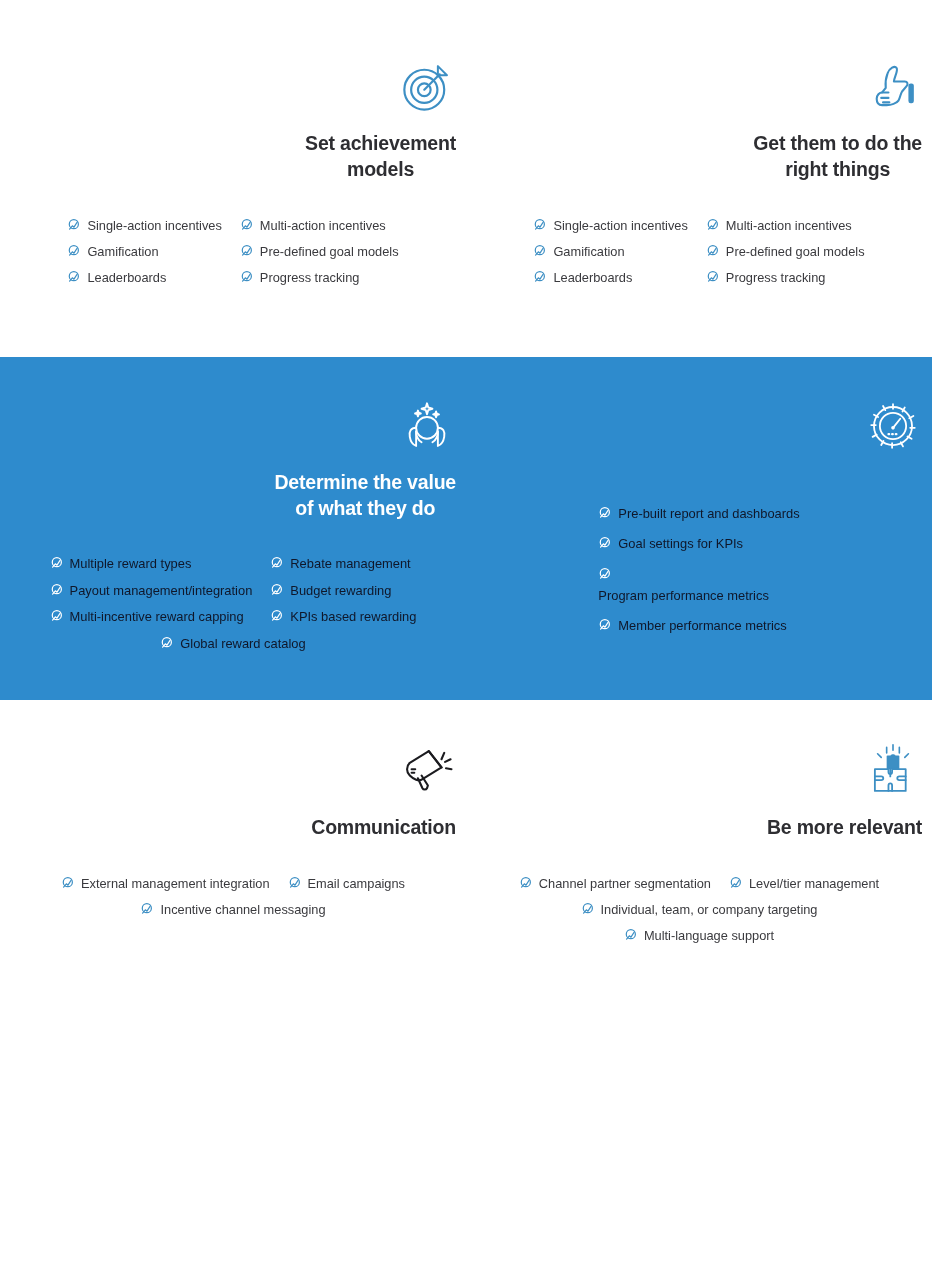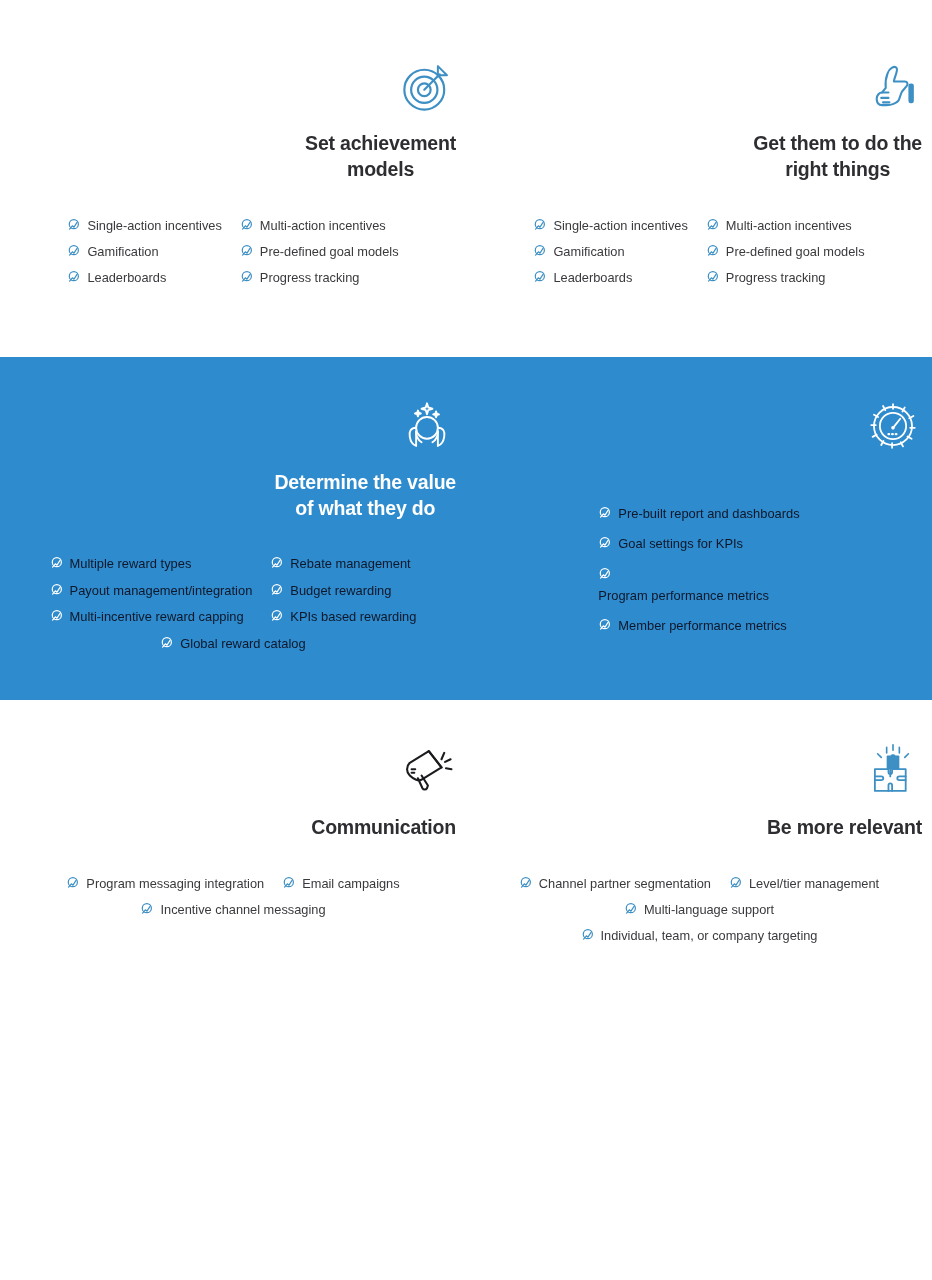--- a/index.html
+++ b/index.html
@@ -454,21 +454,21 @@
         </div>
         <div class="feat-wrap">
           <div class="feat-grid">
             <div class="feat">
               <span class="chk">
                   <svg viewBox="0 0 16 16" fill="none" stroke="#3d8fc4" stroke-width="1.5" stroke-linecap="round" stroke-linejoin="round">
                     <circle cx="8.4" cy="7.6" r="5.6"></circle>
                     <path d="M3.2 13.6 L6.6 9.6 L8.6 11.3 L12.4 5.2"></path>
                   </svg>
                 </span>
-              <span class="feat-label">Program messaging integration</span>
+              <span class="feat-label">External management integration</span>
             </div>
             <div class="feat">
               <span class="chk">
                   <svg viewBox="0 0 16 16" fill="none" stroke="#3d8fc4" stroke-width="1.5" stroke-linecap="round" stroke-linejoin="round">
                     <circle cx="8.4" cy="7.6" r="5.6"></circle>
                     <path d="M3.2 13.6 L6.6 9.6 L8.6 11.3 L12.4 5.2"></path>
                   </svg>
                 </span>
               <span class="feat-label">Email campaigns</span>
             </div>
@@ -524,32 +524,32 @@
             </div>
           </div>
           <div class="feat-center-row">
             <div class="feat">
               <span class="chk">
                   <svg viewBox="0 0 16 16" fill="none" stroke="#3d8fc4" stroke-width="1.5" stroke-linecap="round" stroke-linejoin="round">
                     <circle cx="8.4" cy="7.6" r="5.6"></circle>
                     <path d="M3.2 13.6 L6.6 9.6 L8.6 11.3 L12.4 5.2"></path>
                   </svg>
                 </span>
+              <span class="feat-label">Individual, team, or company targeting</span>
+            </div>
+          </div>
+          <div class="feat-center-row">
+            <div class="feat">
+              <span class="chk">
+                  <svg viewBox="0 0 16 16" fill="none" stroke="#3d8fc4" stroke-width="1.5" stroke-linecap="round" stroke-linejoin="round">
+                    <circle cx="8.4" cy="7.6" r="5.6"></circle>
+                    <path d="M3.2 13.6 L6.6 9.6 L8.6 11.3 L12.4 5.2"></path>
+                  </svg>
+                </span>
               <span class="feat-label">Multi-language support</span>
-            </div>
-          </div>
-          <div class="feat-center-row">
-            <div class="feat">
-              <span class="chk">
-                  <svg viewBox="0 0 16 16" fill="none" stroke="#3d8fc4" stroke-width="1.5" stroke-linecap="round" stroke-linejoin="round">
-                    <circle cx="8.4" cy="7.6" r="5.6"></circle>
-                    <path d="M3.2 13.6 L6.6 9.6 L8.6 11.3 L12.4 5.2"></path>
-                  </svg>
-                </span>
-              <span class="feat-label">Individual, team, or company targeting</span>
             </div>
           </div>
         </div>
       </div>
 
     </div>
   </section>
 
 </div>
 

